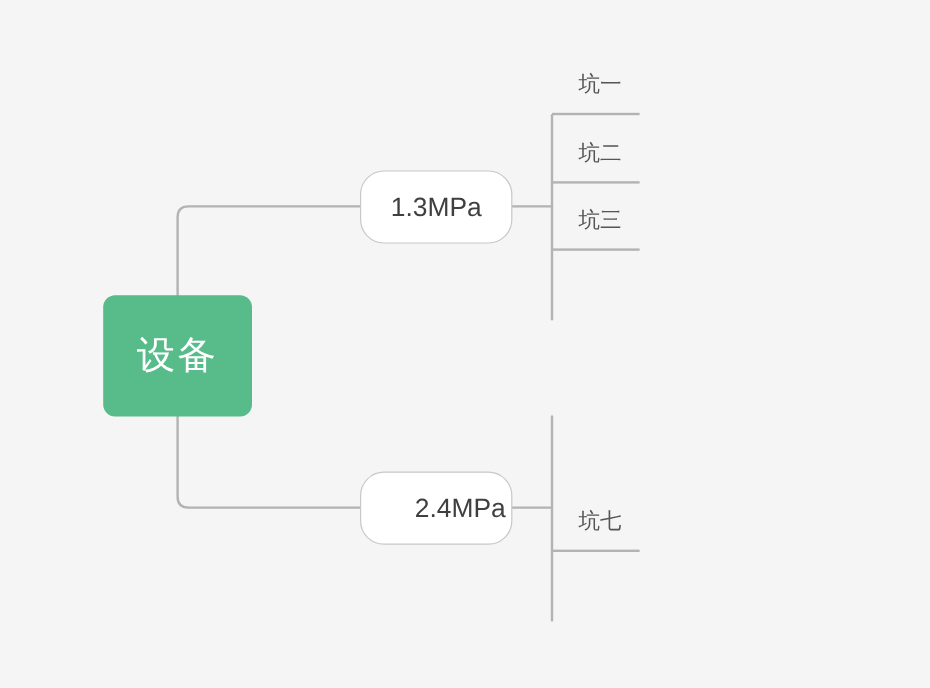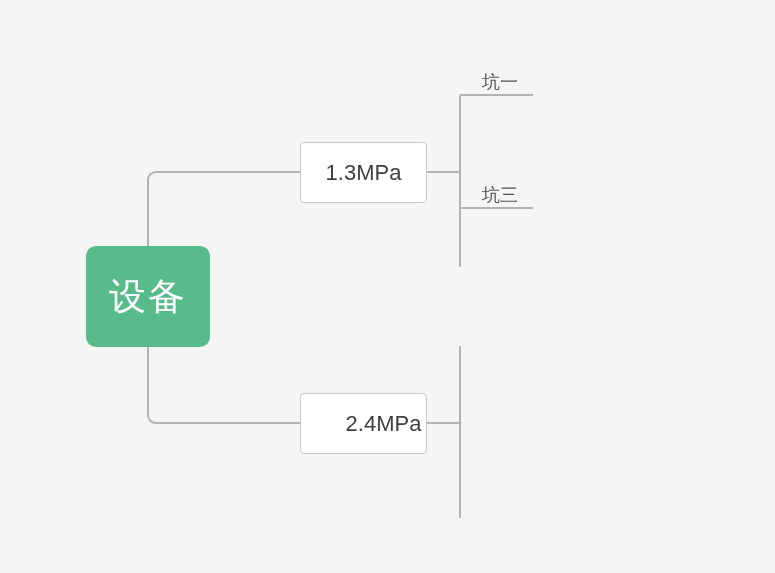--- a/index.html
+++ b/index.html
@@ -38,50 +38,50 @@
   .root-node{
     position:absolute;
     left:86px;top:246px;
     width:124px;height:101px;
     background:var(--root-color);
     border-radius:10px;
     display:flex;
     align-items:center;
     justify-content:center;
     color:var(--root-text);
-    font-size:37px;
+    font-size:32px;
     letter-spacing:2px;
     cursor:default;
   }
   .branch-node{
     position:absolute;
     left:300px;
     width:127px;height:61px;
     background:var(--box-bg);
     border:1px solid var(--box-border);
-    border-radius:4px;
+    border-radius:20px;
     box-sizing:border-box;
     display:flex;
     align-items:center;
     justify-content:center;
     color:var(--box-text);
     font-size:22px;
     cursor:default;
   }
   .branch-1{top:142px;}
   .branch-2{top:393px;padding-left:40px;}
   .leaf{
     position:absolute;
     left:460px;
     width:73px;
     height:30px;
     box-sizing:border-box;
     border-bottom:2px solid var(--line-color);
     padding-left:22px;
-    padding-bottom:0;
+    padding-bottom:12px;
     display:flex;
     align-items:flex-end;
     font-size:18px;
     color:var(--leaf-text);
     cursor:default;
     white-space:nowrap;
   }
 </style>
 </head>
 <body>
@@ -105,18 +105,24 @@
     <span>1.3MPa</span>
   </div>
 
   <div class="branch-node branch-2">
     <span>2.4MPa</span>
   </div>
 
   <div class="leaf" style="top:66px">
     <span>坑一</span>
   </div>
+  <div class="leaf" style="top:123px">
+    <span>坑二</span>
+  </div>
   <div class="leaf" style="top:179px">
     <span>坑三</span>
   </div>
 
+  <div class="leaf" style="top:430px">
+    <span>坑七</span>
+  </div>
 
 </div>
 
 </body></html>

